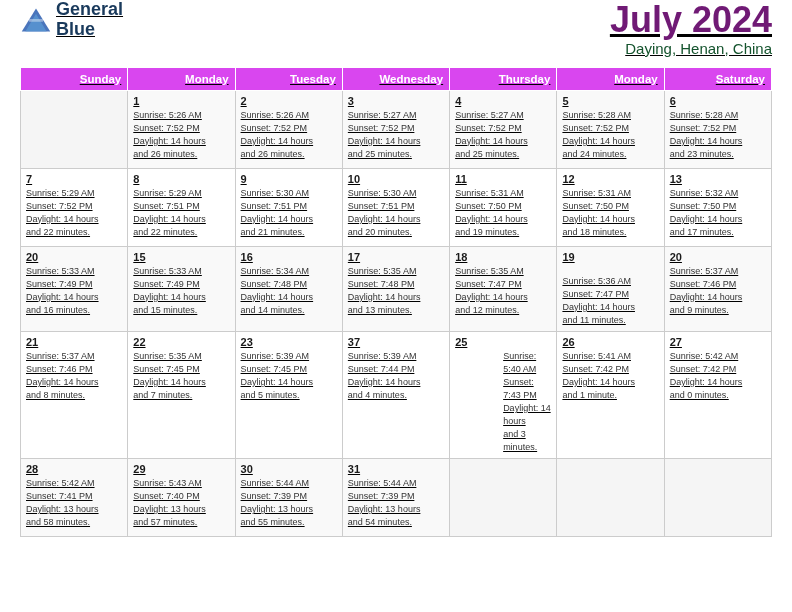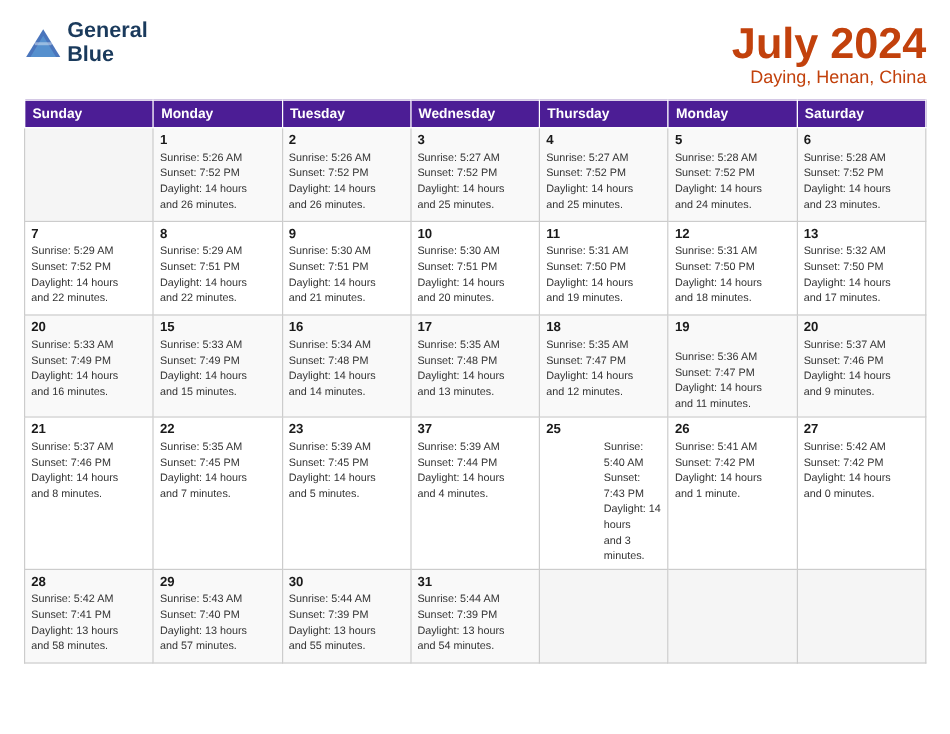--- a/index.html
+++ b/index.html
@@ -6,21 +6,22 @@
     body {
       font-family: Arial, sans-serif;
       background: #fff;
       width: 792px;
       height: 612px;
       overflow: hidden;
     }
     .page {
       width: 792px;
       height: 432px;
-      padding: 16px 20px 12px 20px;
+      padding: 0 20px 12px 20px;
+      text-decoration: underline;
     }
     .header {
       display: flex;
       justify-content: space-between;
       align-items: flex-start;
       margin-bottom: 10px;
     }
     .logo {
       display: flex;
       align-items: center;
@@ -35,40 +36,40 @@
       width: 32px;
       height: 28px;
       margin-right: 4px;
     }
     .title-area {
       text-align: right;
     }
     .month-title {
       font-size: 36px;
       font-weight: bold;
-      color: #c2410c;
+      color: #701a75;
       line-height: 1.1;
       text-align: center;
     }
     .subtitle {
       font-size: 15px;
-      color: #c2410c;
+      color: #14532d;
     }
     table {
       width: 100%;
       border-collapse: collapse;
       table-layout: fixed;
     }
     thead tr th {
-      background-color: #4c1d95;
+      background-color: #d946ef;
       color: #fff;
       font-size: 11.5px;
       font-weight: bold;
       padding: 5px 6px;
-      text-align: left;
+      text-align: right;
       border: 1px solid #fff;
     }
     tbody tr td {
       border: 1px solid #ccc;
       vertical-align: top;
       padding: 4px 5px;
       font-size: 9.5px;
       color: #222;
       height: 78px;
       background: #fff;

